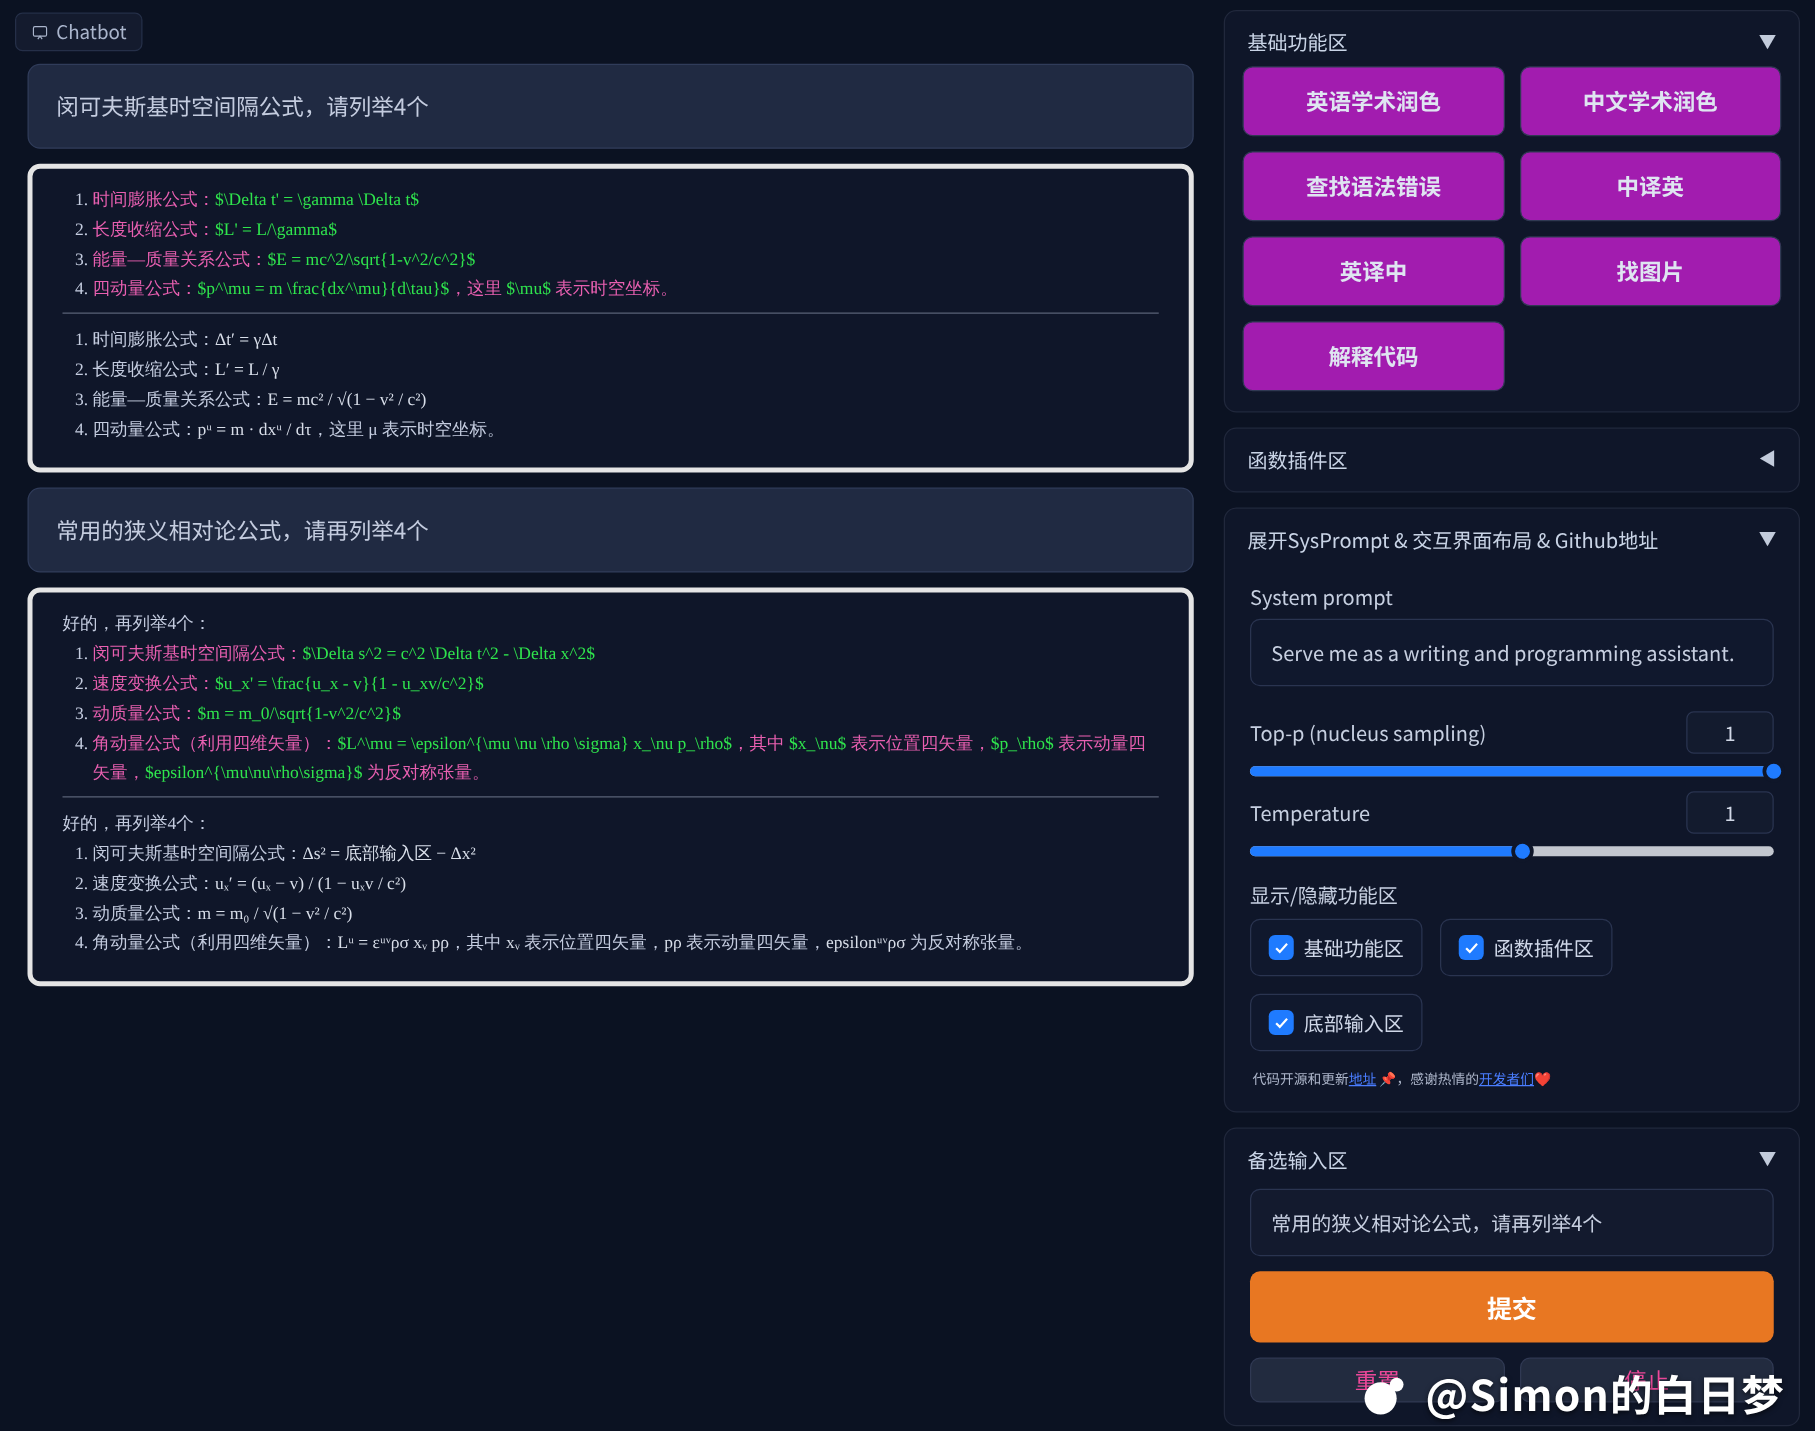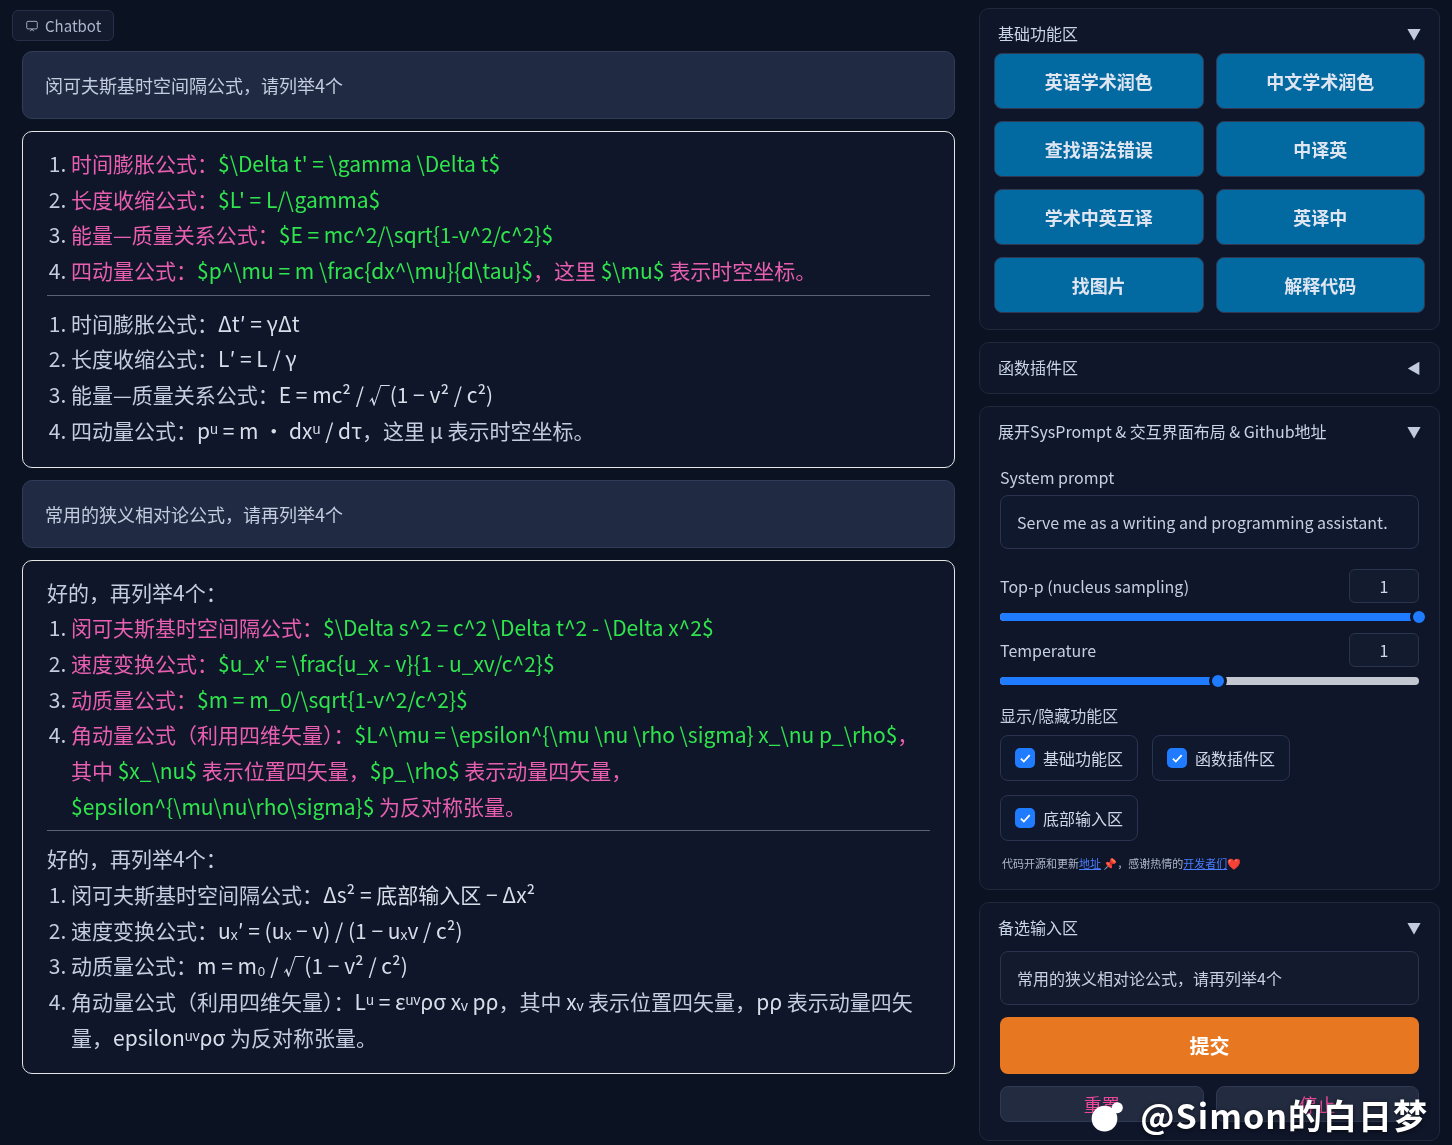--- a/index.html
+++ b/index.html
@@ -29,23 +29,23 @@
     padding: 4px 14px 10px;
   }
 
   .msg-user {
     background: #202a42; border: 1px solid #303c5a;
     border-radius: 10px; padding: 20px 22px;
     color: #c4ccdf; font-size: 18px;
   }
 
   .msg-bot {
-    background: #0f1629; border: 1px solid #e5e5e5;
+    background: #0f1629; border: 4px solid #e5e5e5;
     border-radius: 10px; padding: 14px 24px 18px;
-    color: #c4ccdf; font-size: 21px; line-height: 1.7;
+    color: #c4ccdf; font-size: 14px; line-height: 1.7; font-family: Liberation Serif, serif;
   }
   .msg-bot ol { padding-left: 24px; }
   .msg-bot hr { border: none; border-top: 1px solid #5a6277; margin: 6px 0 10px; }
   .msg-bot .ol2 { padding-left: 24px; }
 
   .latex-src { color: #2fe44d; }
   .prefix    { color: #e85fb0; }
   .tex-rendered { color: #d8dee9; }
 
   
@@ -61,21 +61,21 @@
     display: flex; justify-content: space-between; align-items: center;
     padding: 4px 8px 8px; font-size: 16px; color: #c9d4e6;
   }
   .panel-header .toggle { font-size: 14px; color: #c2cbdb; cursor: pointer; }
 
   .btn-grid {
     display: grid; grid-template-columns: 1fr 1fr; gap: 12px;
     padding: 0 4px 4px;
   }
   .btn {
-    background: #0369a1; border: 1px solid #303953;
+    background: #a21caf; border: 1px solid #303953;
     border-radius: 8px; color: #dfe5f1;
     padding: 14px 8px; text-align: center; font-size: 18px; font-weight: 600;
     cursor: pointer;
   }
 
   .section-body { padding: 4px 10px 6px; }
   .label { color: #c6cfe0; font-size: 16px; margin: 10px 0 6px 0; }
 
   .sysprompt-box {
     background: #10182d; border: 1px solid #2a3450; border-radius: 8px;
@@ -211,21 +211,20 @@
     <div class="panel">
       <div class="panel-header">
         <span>基础功能区</span>
         <span class="toggle">▼</span>
       </div>
       <div class="btn-grid">
         <div class="btn">英语学术润色</div>
         <div class="btn">中文学术润色</div>
         <div class="btn">查找语法错误</div>
         <div class="btn">中译英</div>
-        <div class="btn">学术中英互译</div>
         <div class="btn">英译中</div>
         <div class="btn">找图片</div>
         <div class="btn">解释代码</div>
       </div>
     </div>
 
     <div class="panel">
       <div class="panel-header" style="padding-bottom:2px;">
         <span>函数插件区</span>
         <span class="toggle">◀</span>

